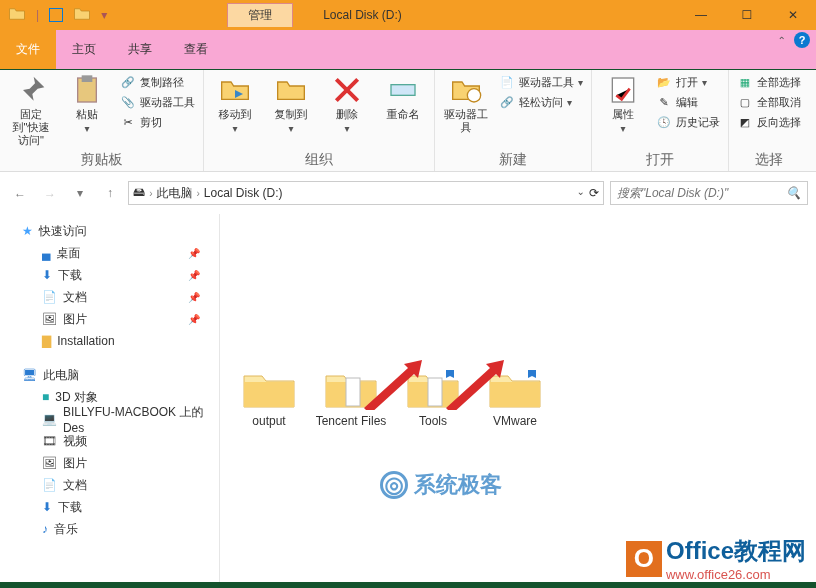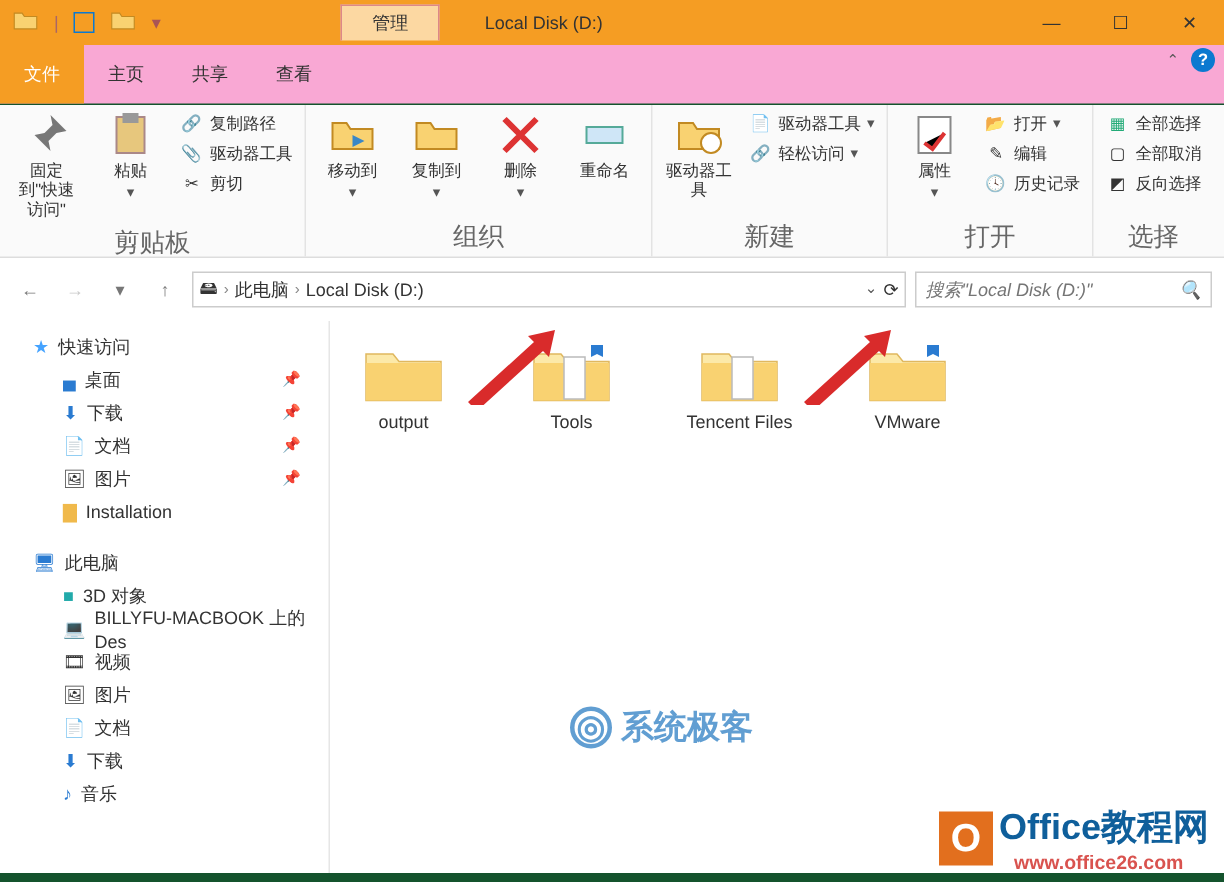--- a/index.html
+++ b/index.html
@@ -11,52 +11,52 @@
 .titlebar .title { margin-left:30px; font-size:12px; }
 .titlebar .ctrl { position:absolute; right:0; top:0; display:flex; }
 .titlebar .ctrl div { width:46px; height:30px; display:flex; align-items:center; justify-content:center; }
 .tabbar { height:40px; background:#f9a8d4; display:flex; align-items:stretch; border-bottom:1px solid #14532d; position:relative;}
 .tab { padding:0 16px; display:flex; align-items:center; font-size:12px; cursor:pointer; }
 .tab.active { background:#F59D23; color:#fff; }
 .tabbar .right { position:absolute; right:6px; top:2px; display:flex; gap:8px; align-items:center;}
 .help-icon { width:16px;height:16px;border-radius:50%;background:#0b79d0;color:#fff;display:flex;align-items:center;justify-content:center;font-size:11px;font-weight:bold;}
 .ribbon { height:102px; border-bottom:1px solid #ddd; display:flex; background:#fafafa; }
 .group { border-right:1px solid #e3e3e3; display:flex; flex-direction:column; justify-content:space-between; align-items:center; padding:4px 8px 2px;}
-.group-label { font-size:17px; color:#666; text-align:center; padding-top:2px;font-family:Liberation Serif, serif;}
+.group-label { font-size:14px; color:#666; text-align:center; padding-top:2px;font-family:Liberation Serif, serif;}
 .group-body { display:flex; align-items:flex-start; gap:10px; height:78px;}
 .big-btn { display:flex; flex-direction:column; align-items:center; width:46px; text-align:center; font-size:11px; line-height:1.2; gap:2px;}
 .big-btn .ico { width:32px; height:32px; display:flex; align-items:center; justify-content:center; }
 .small-rows { display:flex; flex-direction:column; gap:4px;}
 .small-btn { display:flex; align-items:center; gap:4px; font-size:11px; white-space:nowrap;}
 .small-btn .ico { width:16px;height:16px; display:flex;align-items:center;justify-content:center;}
 .addrbar { height:30px; margin:6px 8px; display:flex; align-items:center; gap:6px;}
 .addrbar .navbtn { width:24px;height:24px;display:flex;align-items:center;justify-content:center;color:#777;}
 .crumb-box { flex:1; height:24px; border:1px solid #ccc; display:flex; align-items:center; padding:0 4px; gap:4px; font-size:12px;}
 .crumb-box .sep { color:#888; font-size:10px;}
 .crumb-box .drop { margin-left:auto; display:flex; gap:4px;}
 .search-box { width:198px; height:24px; border:1px solid #ccc; display:flex; align-items:center; padding:0 6px; color:#888; font-style:italic;}
 .search-box input { border:none; outline:none; flex:1; font-style:italic; color:#888; font-size:12px; background:transparent;}
 .body { display:flex; height:calc(588px - 30px - 24px - 102px - 42px - 22px); }
 .nav { width:220px; border-right:1px solid #e6e6e6; padding:6px 0; overflow:hidden;}
 .nav-item { display:flex; align-items:center; height:22px; padding-left:22px; gap:6px; font-size:12px; position:relative;}
 .nav-item.lvl2 { padding-left:42px; }
 .pin { position:absolute; right:18px; font-size:10px; color:#888;}
 .nav-sep { height:12px; }
 .star { color:#45a3ff; }
-.content { flex:1; padding:14px 10px; display:flex; gap:34px; align-items:flex-start; flex-wrap:wrap;}
+.content { flex:1; padding:14px 10px; display:flex; gap:4px; align-items:center; flex-wrap:wrap;}
 .folder { width:78px; display:flex; flex-direction:column; align-items:center; text-align:center; font-size:12px; line-height:1.2; gap:4px; position:relative;}
 .folder .fico { width:54px; height:42px; position:relative;}
 .folder .fico svg { width:54px;height:42px;}
 .arrow { position:absolute; width:60px; height:50px; pointer-events:none; }
 .status { height:32px; border-top:7px solid #14532d; display:flex; align-items:center; padding:0 10px; font-size:11px; color:#444;}
 .watermark { position:absolute; left:380px; top:470px; color:#3a87c7; font-size:22px; font-weight:600; display:flex; align-items:center; gap:6px; opacity:.8;}
 .watermark .ring{width:28px;height:28px;border:3px solid #3a87c7;border-radius:50%;display:flex;align-items:center;justify-content:center;}
 .brand { position:absolute; right:10px; bottom:6px; font-size:24px; font-weight:700; color:#0f5f9b; display:flex; align-items:center; gap:4px;}
 .brand .o{width:36px;height:36px;background:#e26f1e;color:#fff;display:flex;align-items:center;justify-content:center;font-size:26px;font-weight:800;}
-.brand small{display:block;font-size:13px;color:#d9534f;font-weight:700;margin-left:10px;}
+.brand small{display:block;font-size:13px;color:#d9534f;font-weight:400;}
 .chev{font-size:10px;color:#555;}
 .chk{width:14px;height:14px;border:1px solid #0b79d0;display:inline-flex;align-items:center;justify-content:center;color:#0b79d0;font-size:10px;}
 </style>
 </head>
 <body>
 
 <div class="titlebar">
   <div class="qat">
     <span><svg viewBox="0 0 24 24">
           <path fill="#f9d271" stroke="#c28a22" d="M2 5h7l2 3h11v11H2z"></path>
@@ -342,34 +342,34 @@
             <path fill="#fce9a9" stroke="#e0b85f" d="M2 8h18l4 5h28v26H2z"></path>
             <path fill="#f9d271" d="M2 14h50v25H2z"></path>
           </svg></div>
       <span>output</span>
     </div>
     <div class="folder">
       <div class="fico"><svg viewBox="0 0 54 42">
             <path fill="#fce9a9" stroke="#e0b85f" d="M2 8h18l4 5h28v26H2z"></path>
             <path fill="#f9d271" d="M2 14h50v25H2z"></path>
             <rect x="22" y="10" width="14" height="28" fill="#fff" stroke="#bbb"></rect>
+          </svg></div>
+      <span>Tencent Files</span>
+    </div>
+    <div class="folder">
+      <div class="fico"><svg viewBox="0 0 54 42">
+            <path fill="#fce9a9" stroke="#e0b85f" d="M2 8h18l4 5h28v26H2z"></path>
+            <path fill="#f9d271" d="M2 14h50v25H2z"></path>
+            <rect x="22" y="10" width="14" height="28" fill="#fff" stroke="#bbb"></rect>
             <path fill="#2a7bd1" d="M40 2l8 0 0 8-4-2-4 2z"></path>
           </svg></div>
       <svg class="arrow" style="left:-30px;top:-8px">
           <path fill="#d92b2b" d="M0 48 L44 8 L40 4 L58 0 L54 18 L50 14 L6 54 Z"></path>
         </svg>
       <span>Tools</span>
-    </div>
-    <div class="folder">
-      <div class="fico"><svg viewBox="0 0 54 42">
-            <path fill="#fce9a9" stroke="#e0b85f" d="M2 8h18l4 5h28v26H2z"></path>
-            <path fill="#f9d271" d="M2 14h50v25H2z"></path>
-            <rect x="22" y="10" width="14" height="28" fill="#fff" stroke="#bbb"></rect>
-          </svg></div>
-      <span>Tencent Files</span>
     </div>
     <div class="folder">
       <div class="fico"><svg viewBox="0 0 54 42">
             <path fill="#fce9a9" stroke="#e0b85f" d="M2 8h18l4 5h28v26H2z"></path>
             <path fill="#f9d271" d="M2 14h50v25H2z"></path>
             <path fill="#2a7bd1" d="M40 2l8 0 0 8-4-2-4 2z"></path>
           </svg></div>
       <svg class="arrow" style="left:-30px;top:-8px">
           <path fill="#d92b2b" d="M0 48 L44 8 L40 4 L58 0 L54 18 L50 14 L6 54 Z"></path>
         </svg>

